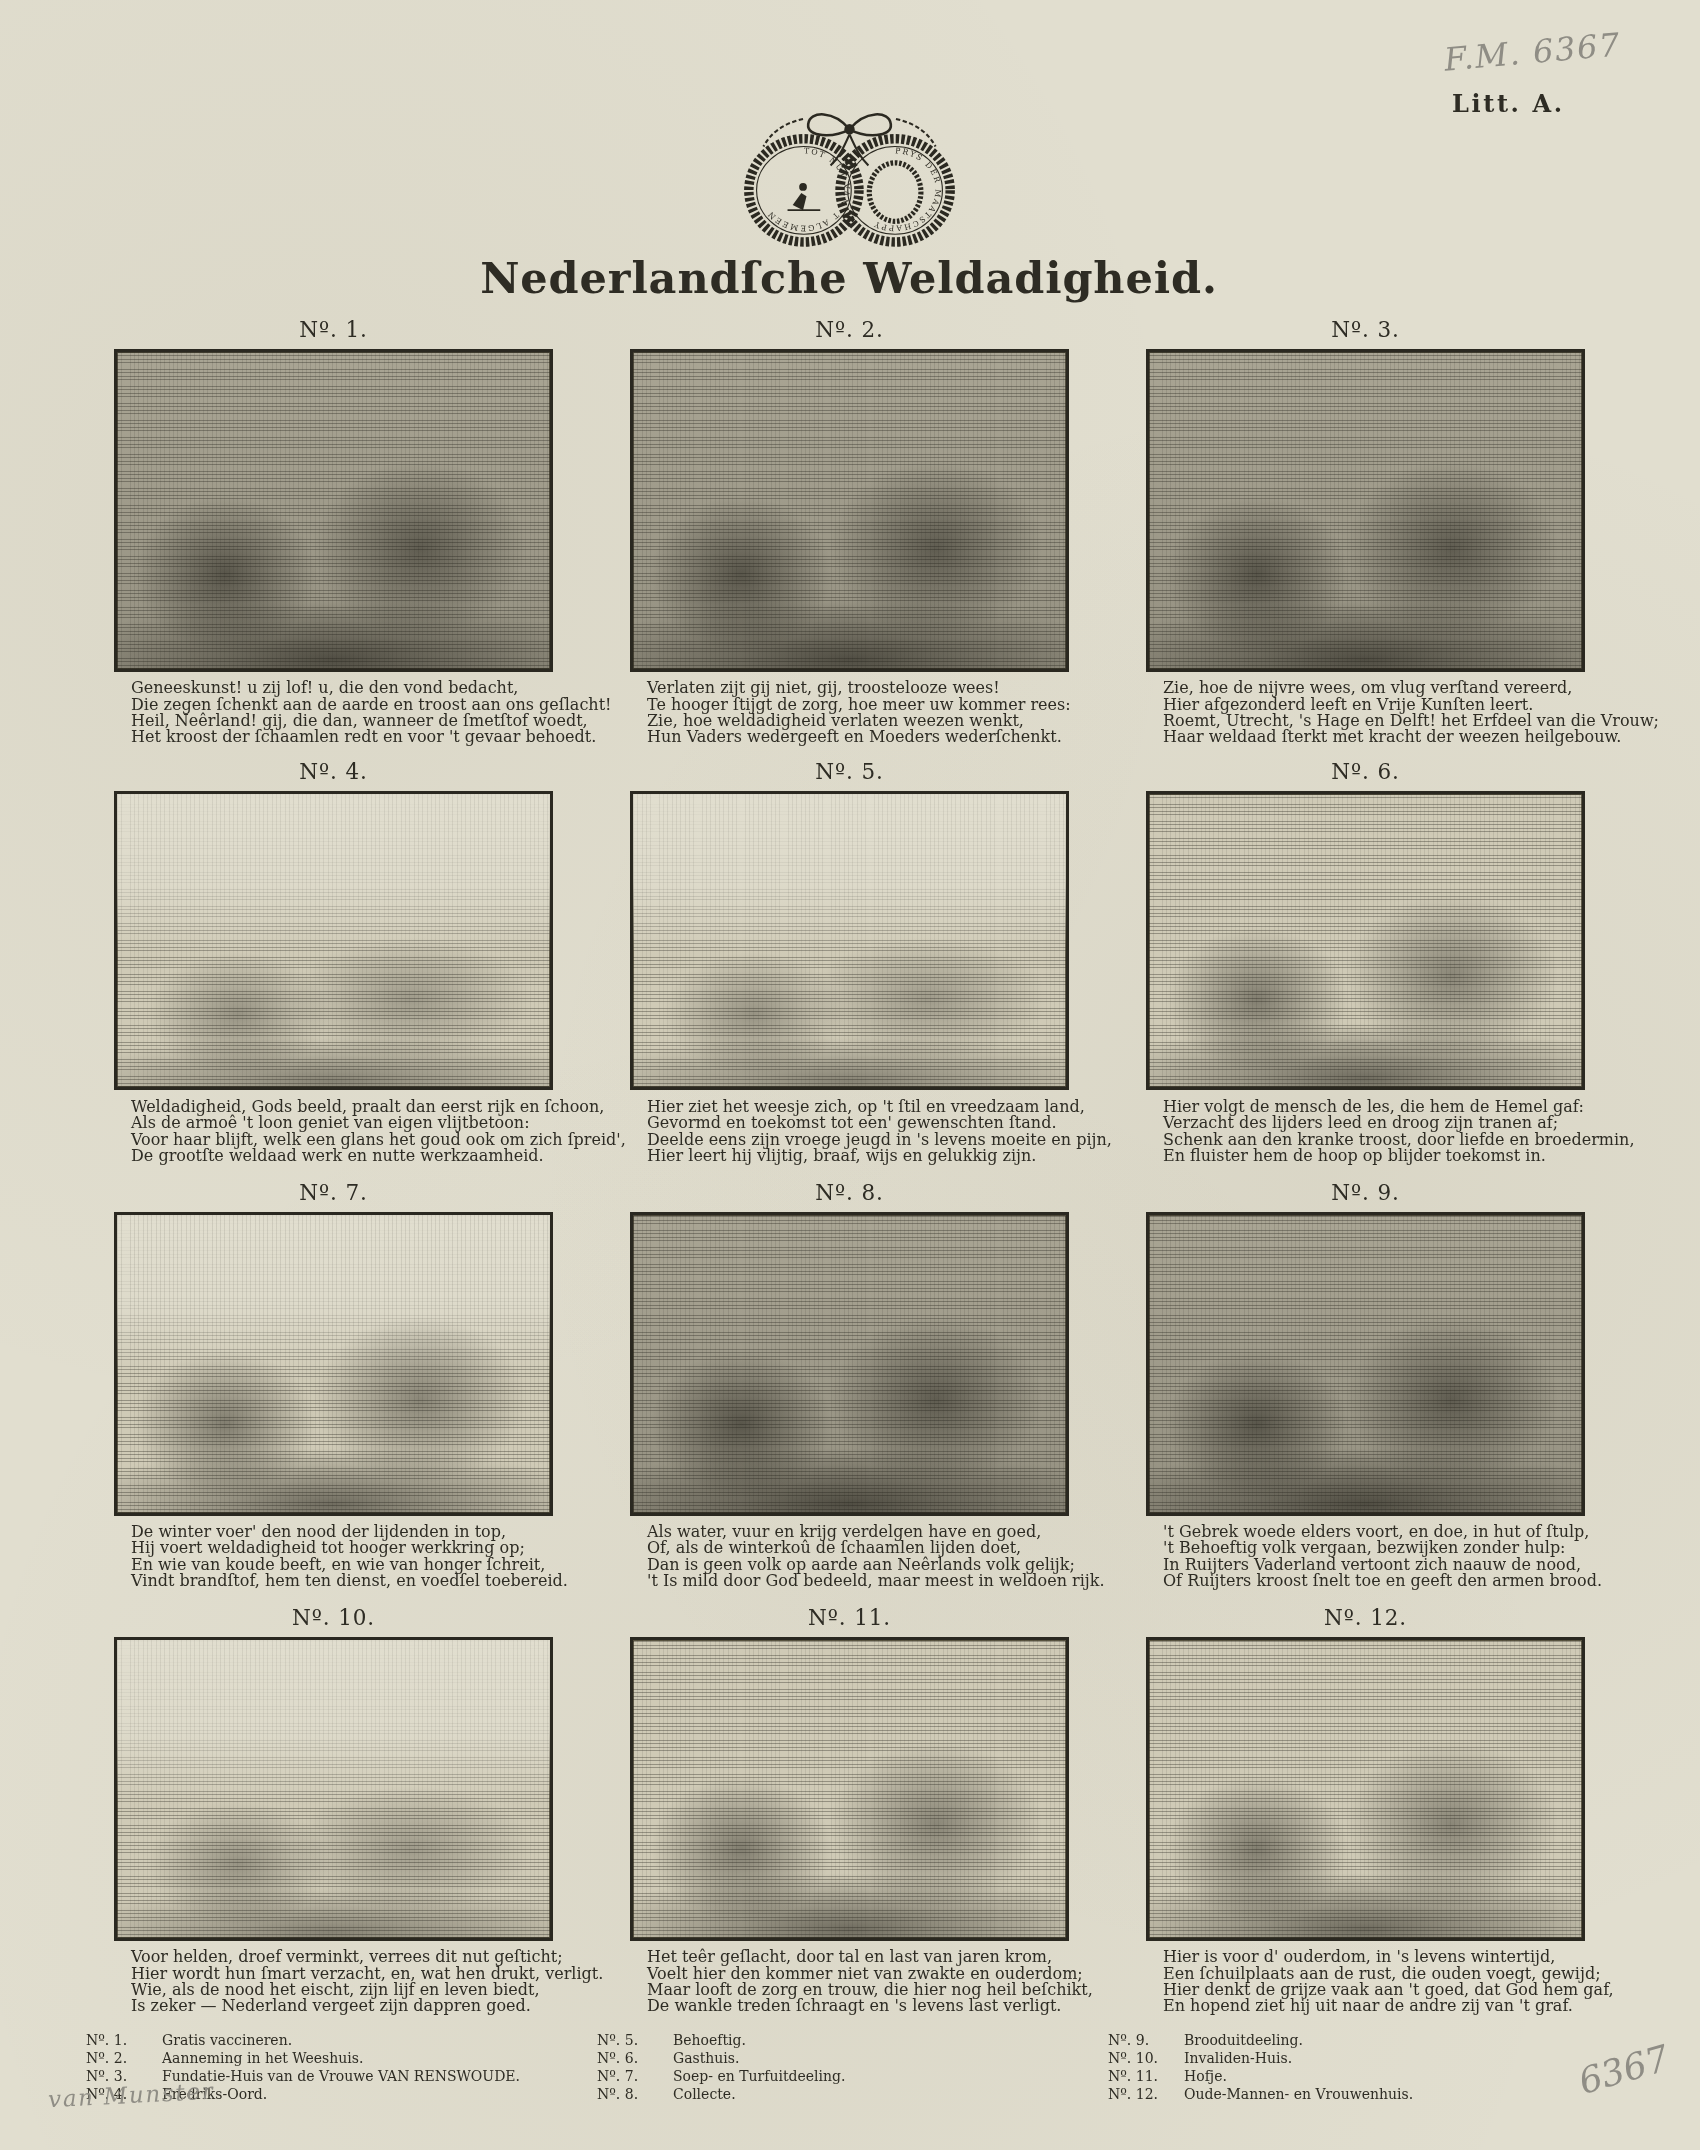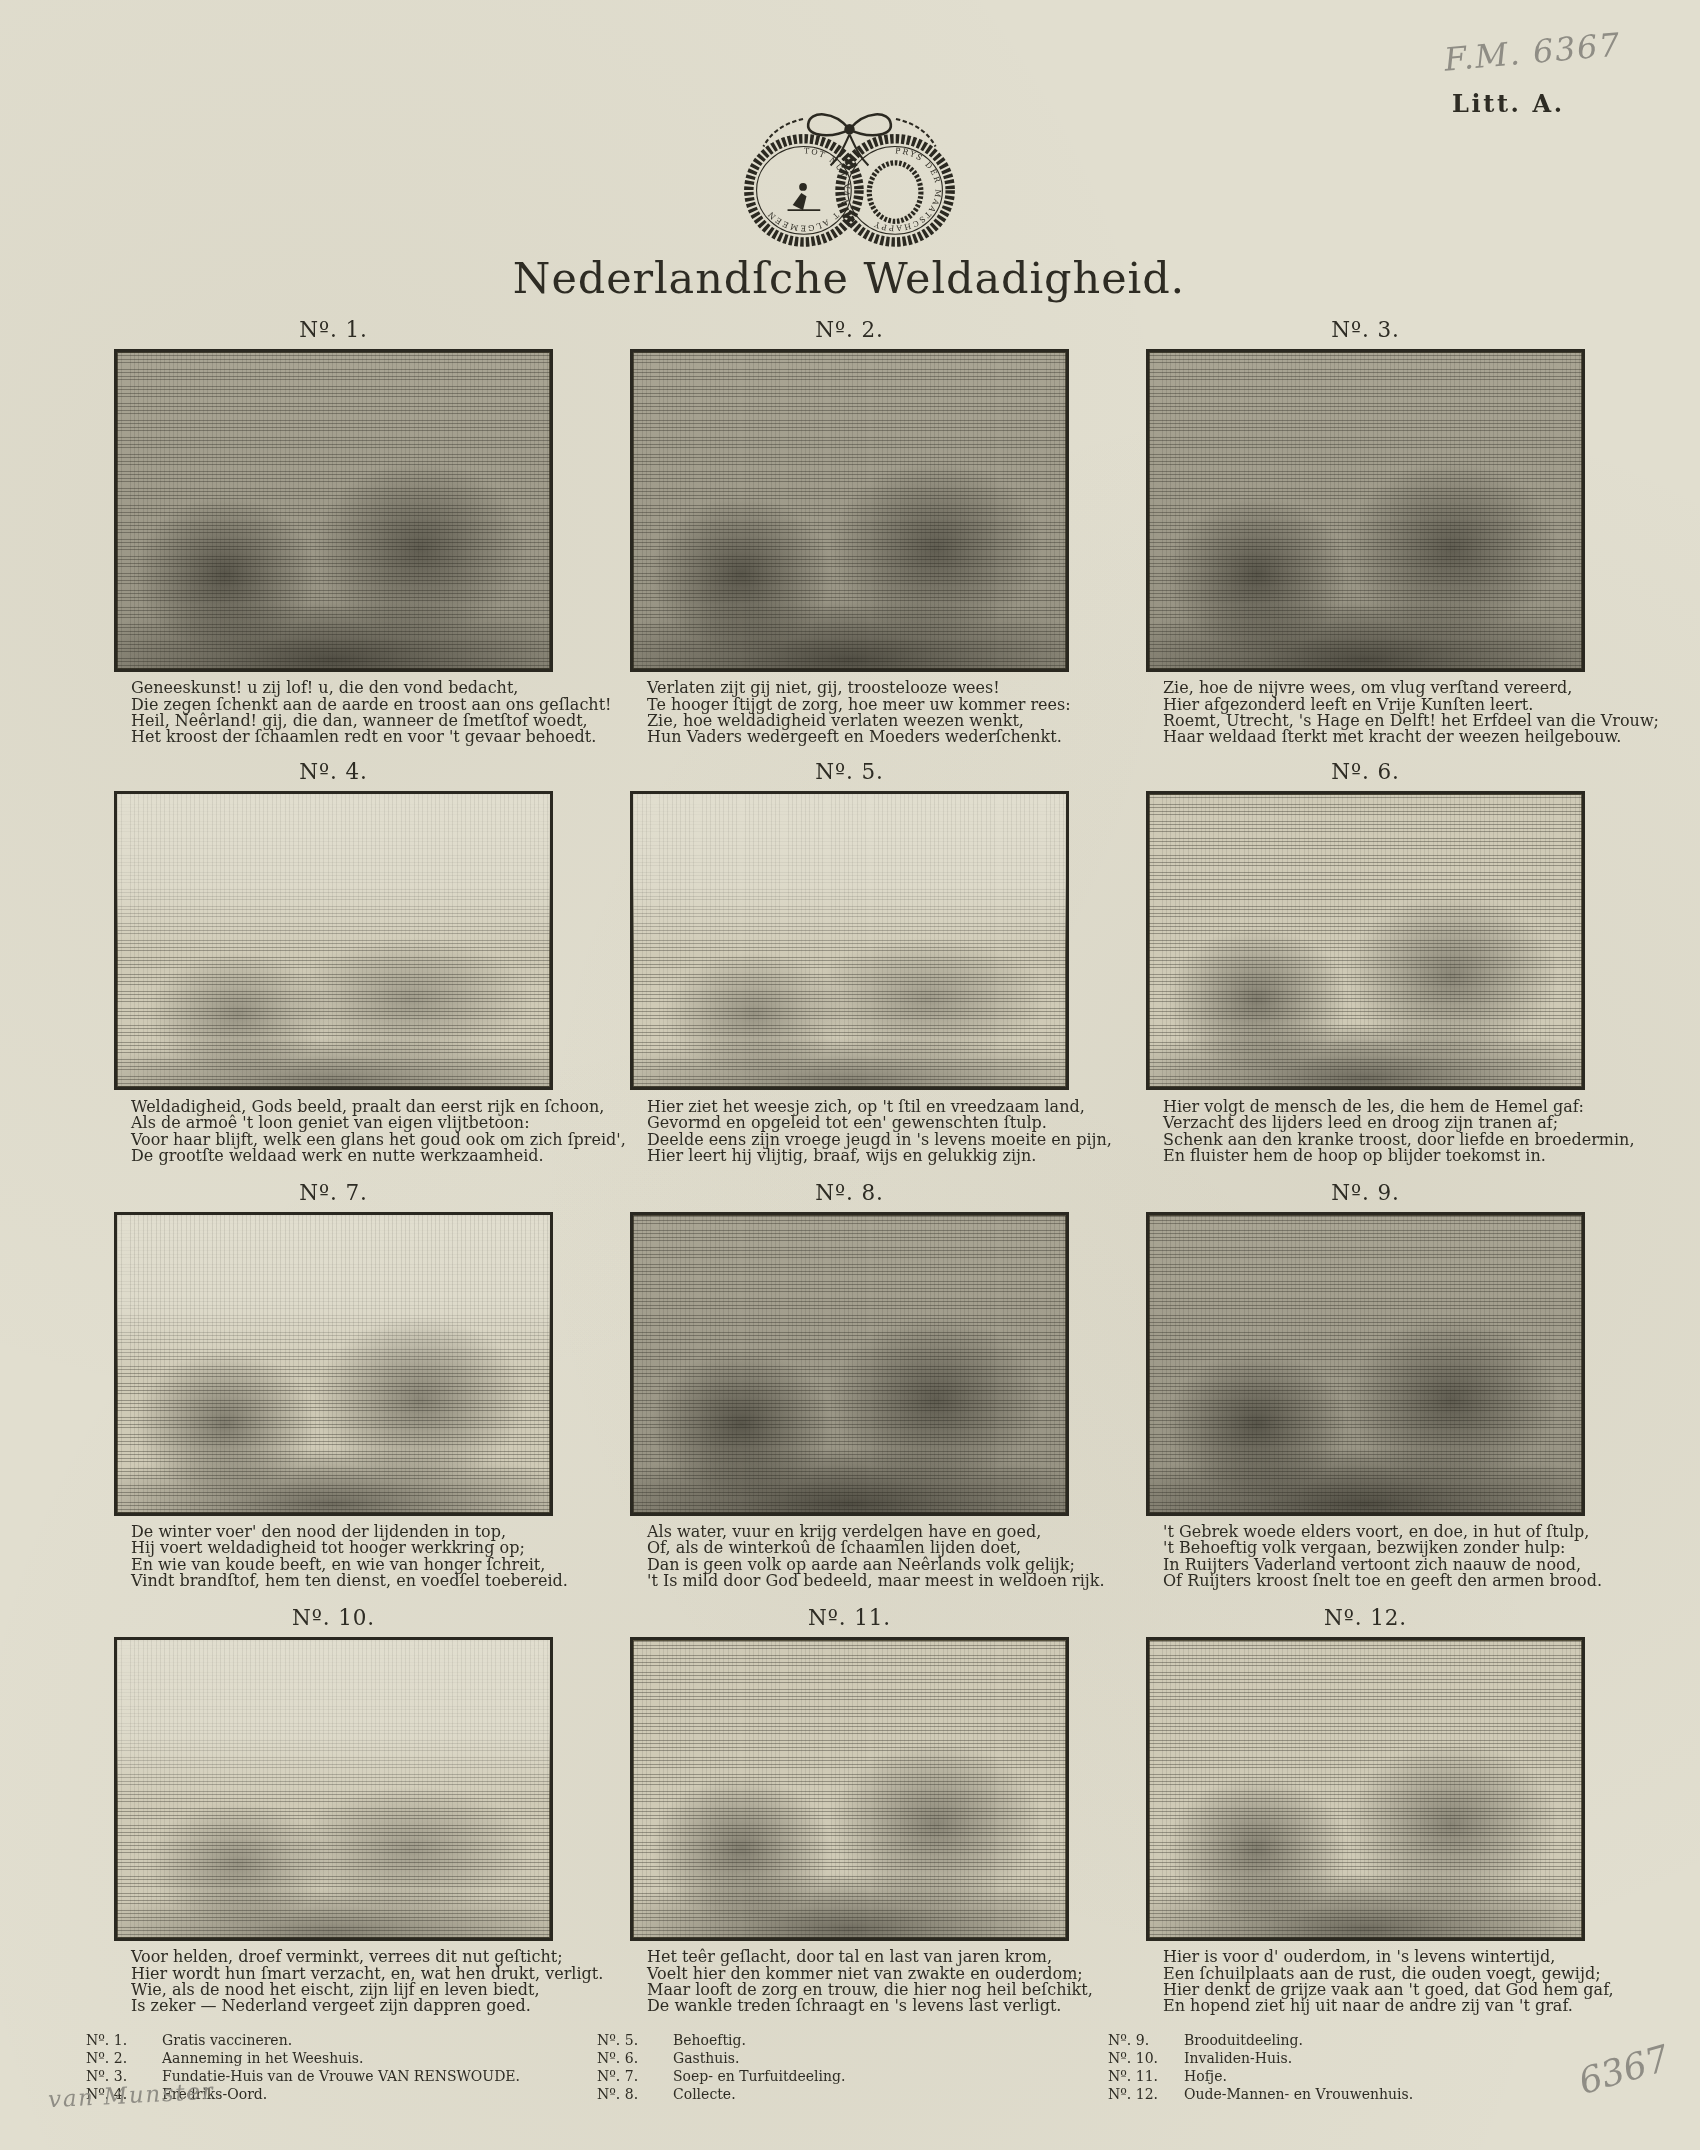--- a/index.html
+++ b/index.html
@@ -8,21 +8,21 @@
   .paper{position:absolute;inset:0;background:#e1decf;
     background-image:
       radial-gradient(circle at 18% 25%, rgba(120,110,80,.06), transparent 42%),
       radial-gradient(circle at 78% 55%, rgba(120,110,80,.07), transparent 45%),
       radial-gradient(circle at 45% 85%, rgba(110,100,70,.05), transparent 40%);
     clip-path:polygon(0 0,1848 4,1894 20,1938 6,1976 30,1976 2348,1934 2384,1886 2414,
       1836 2448,1788 2462,1700 2468,1598 2458,1470 2470,1330 2460,1180 2472,1020 2464,
       860 2473,700 2466,540 2474,380 2464,230 2472,110 2462,30 2470,0 2456);}
   .content{position:absolute;left:114px;top:0;width:1470px;}
   .emblem{display:block;margin:100px auto 0;}
-  .title{text-align:center;font-size:43px;font-weight:normal;margin-top:5.2px;letter-spacing:0.9px;}
+  .title{text-align:center;font-size:43px;font-weight:bold;margin-top:5.2px;letter-spacing:0.9px;}
   .row{display:flex;gap:77px;}
   .row-1{margin-top:13.8px;}
   .row-2{margin-top:13.8px;}
   .row-3{margin-top:15.5px;}
   .row-4{margin-top:15.5px;}
   .panel{width:439px;}
   .panel-number{text-align:center;font-size:21.5px;margin-bottom:6.9px;letter-spacing:0.9px;}
   .woodcut{position:relative;overflow:hidden;border:3.4px solid #2a2820;
            box-shadow:inset 0 0 0 0.9px #57523f;background-color:#cfcab6;}
   .r1h{height:317px}.r2h{height:293px}.r3h{height:298px}.r4h{height:298px}
@@ -142,21 +142,21 @@
             <div>Als de armoê 't loon geniet van eigen vlijtbetoon:</div>
             <div>Voor haar blijft, welk een glans het goud ook om zich ſpreid',</div>
             <div>De grootſte weldaad werk en nutte werkzaamheid.</div>
           </div>
         </section>
         <section class="panel">
           <div class="panel-number">Nº. 5.</div>
           <div class="woodcut wc-light wc-sky r2h"></div>
           <div class="caption">
             <div>Hier ziet het weesje zich, op 't ſtil en vreedzaam land,</div>
-            <div>Gevormd en opgeleid tot een' gewenschten ſtulp.</div>
+            <div>Gevormd en toekomst tot een' gewenschten ſtand.</div>
             <div>Deelde eens zijn vroege jeugd in 's levens moeite en pijn,</div>
             <div>Hier leert hij vlijtig, braaf, wijs en gelukkig zijn.</div>
           </div>
         </section>
         <section class="panel">
           <div class="panel-number">Nº. 6.</div>
           <div class="woodcut wc-medium r2h"></div>
           <div class="caption">
             <div>Hier volgt de mensch de les, die hem de Hemel gaf:</div>
             <div>Verzacht des lijders leed en droog zijn tranen af;</div>

